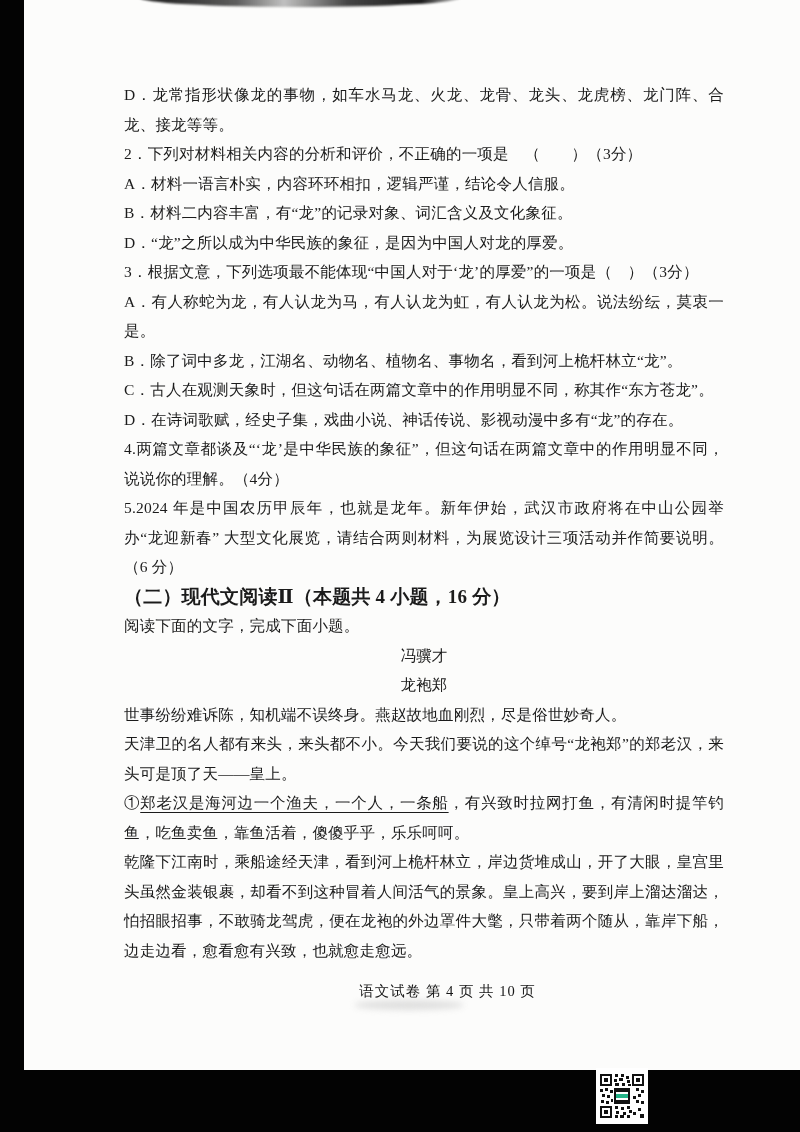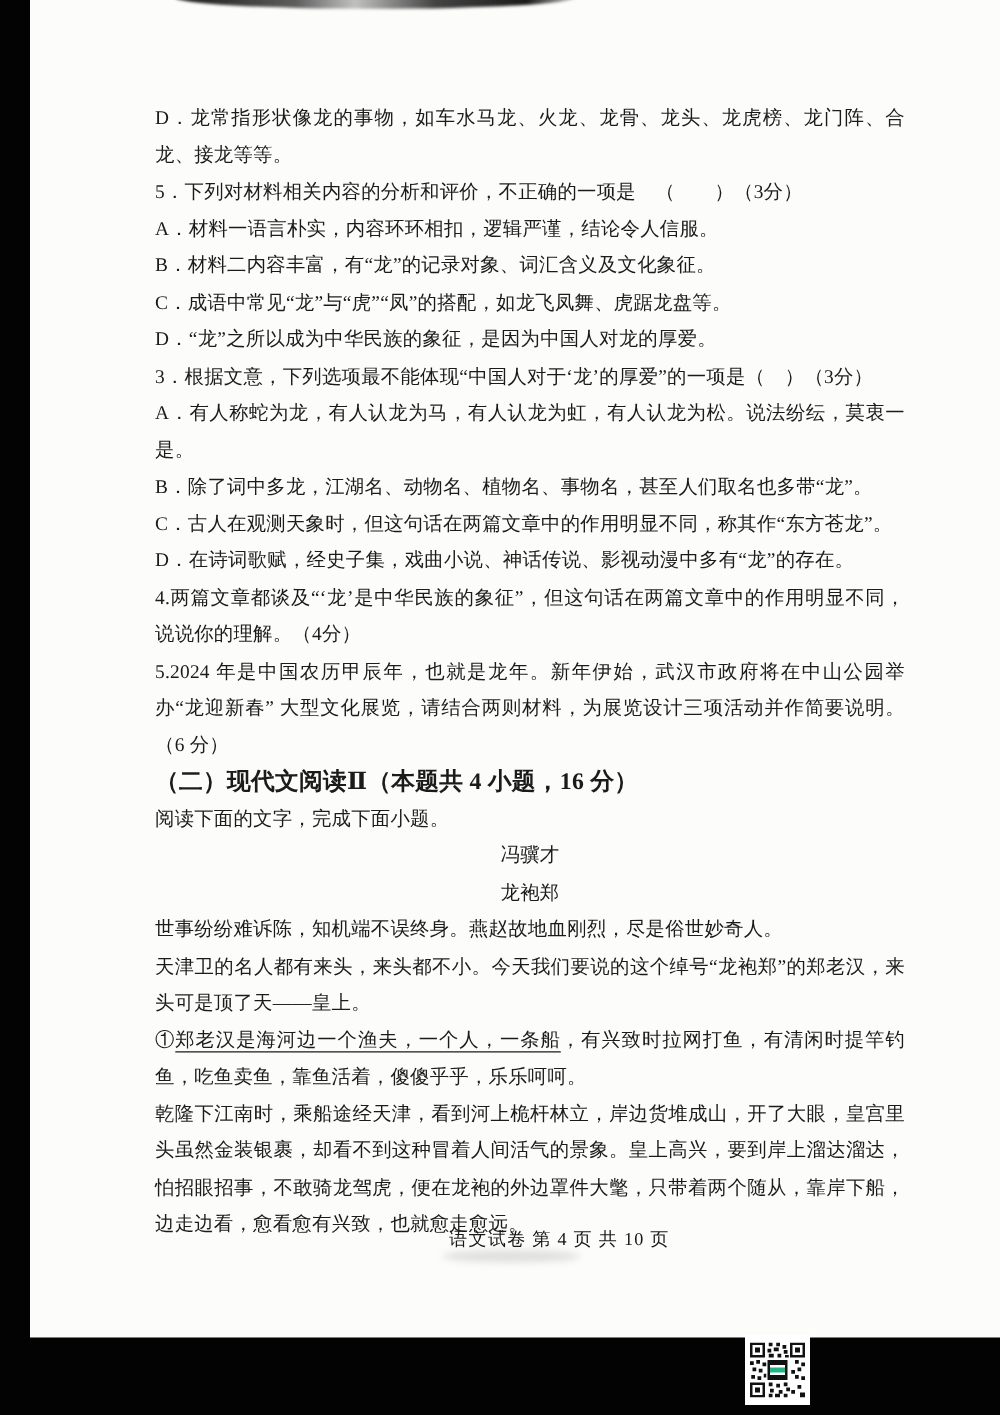--- a/index.html
+++ b/index.html
@@ -98,28 +98,27 @@
 </style>
 </head>
 <body>
 
 <div class="paper">
   <div class="scan-smudge-top"></div>
   <div class="scan-smudge-footer"></div>
 
   <div class="textblock">
       <div class="para"><span>D．龙常指形状像龙的事物，如车水马龙、火龙、龙骨、龙头、龙虎榜、龙门阵、合龙、接龙等等。</span></div>
-      <div class="para"><span>5．下列对材料相关内容的分析和评价，不正确的一项是　（　　）（3分）</span></div>
+      <div class="para"><span>2．下列对材料相关内容的分析和评价，不正确的一项是　（　　）（3分）</span></div>
       <div class="para"><span>A．材料一语言朴实，内容环环相扣，逻辑严谨，结论令人信服。</span></div>
       <div class="para"><span>B．材料二内容丰富，有“龙”的记录对象、词汇含义及文化象征。</span></div>
-      <div class="para"><span>C．成语中常见“龙”与“虎”“凤”的搭配，如龙飞凤舞、虎踞龙盘等。</span></div>
       <div class="para"><span>D．“龙”之所以成为中华民族的象征，是因为中国人对龙的厚爱。</span></div>
       <div class="para"><span>3．根据文意，下列选项最不能体现“中国人对于‘龙’的厚爱”的一项是（　）（3分）</span></div>
       <div class="para"><span>A．有人称蛇为龙，有人认龙为马，有人认龙为虹，有人认龙为松。说法纷纭，莫衷一是。</span></div>
-      <div class="para"><span>B．除了词中多龙，江湖名、动物名、植物名、事物名，甚至人们取名也多带“龙”。</span></div>
+      <div class="para"><span>B．除了词中多龙，江湖名、动物名、植物名、事物名，看到河上桅杆林立“龙”。</span></div>
       <div class="para"><span>C．古人在观测天象时，但这句话在两篇文章中的作用明显不同，称其作“东方苍龙”。</span></div>
       <div class="para"><span>D．在诗词歌赋，经史子集，戏曲小说、神话传说、影视动漫中多有“龙”的存在。</span></div>
       <div class="para"><span>4.两篇文章都谈及“‘龙’是中华民族的象征”，但这句话在两篇文章中的作用明显不同，说说你的理解。（4分）</span></div>
       <div class="para"><span>5.2024 年是中国农历甲辰年，也就是龙年。新年伊始，武汉市政府将在中山公园举办“龙迎新春” 大型文化展览，请结合两则材料，为展览设计三项活动并作简要说明。（6 分）</span></div>
       <div class="para heading"><span>（二）现代文阅读Ⅱ（本题共 4 小题，16 分）</span></div>
       <div class="para"><span>阅读下面的文字，完成下面小题。</span></div>
       <div class="para center"><span>冯骥才</span></div>
       <div class="para center"><span>龙袍郑</span></div>
       <div class="para indent"><span>世事纷纷难诉陈，知机端不误终身。燕赵故地血刚烈，尽是俗世妙奇人。</span></div>
       <div class="para indent"><span>天津卫的名人都有来头，来头都不小。今天我们要说的这个绰号“龙袍郑”的郑老汉，来头可是顶了天——皇上。</span></div>

